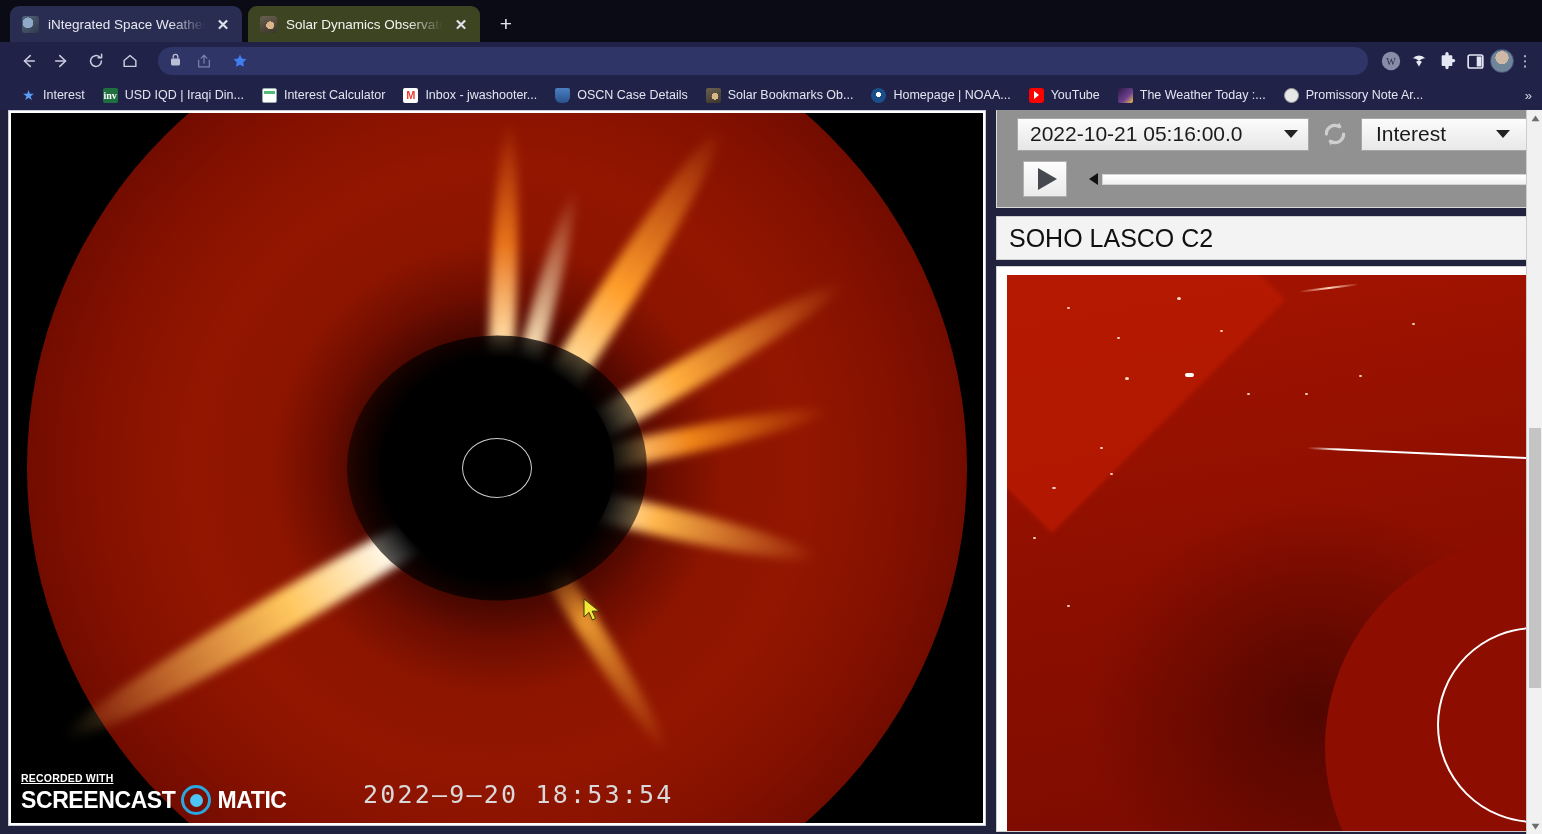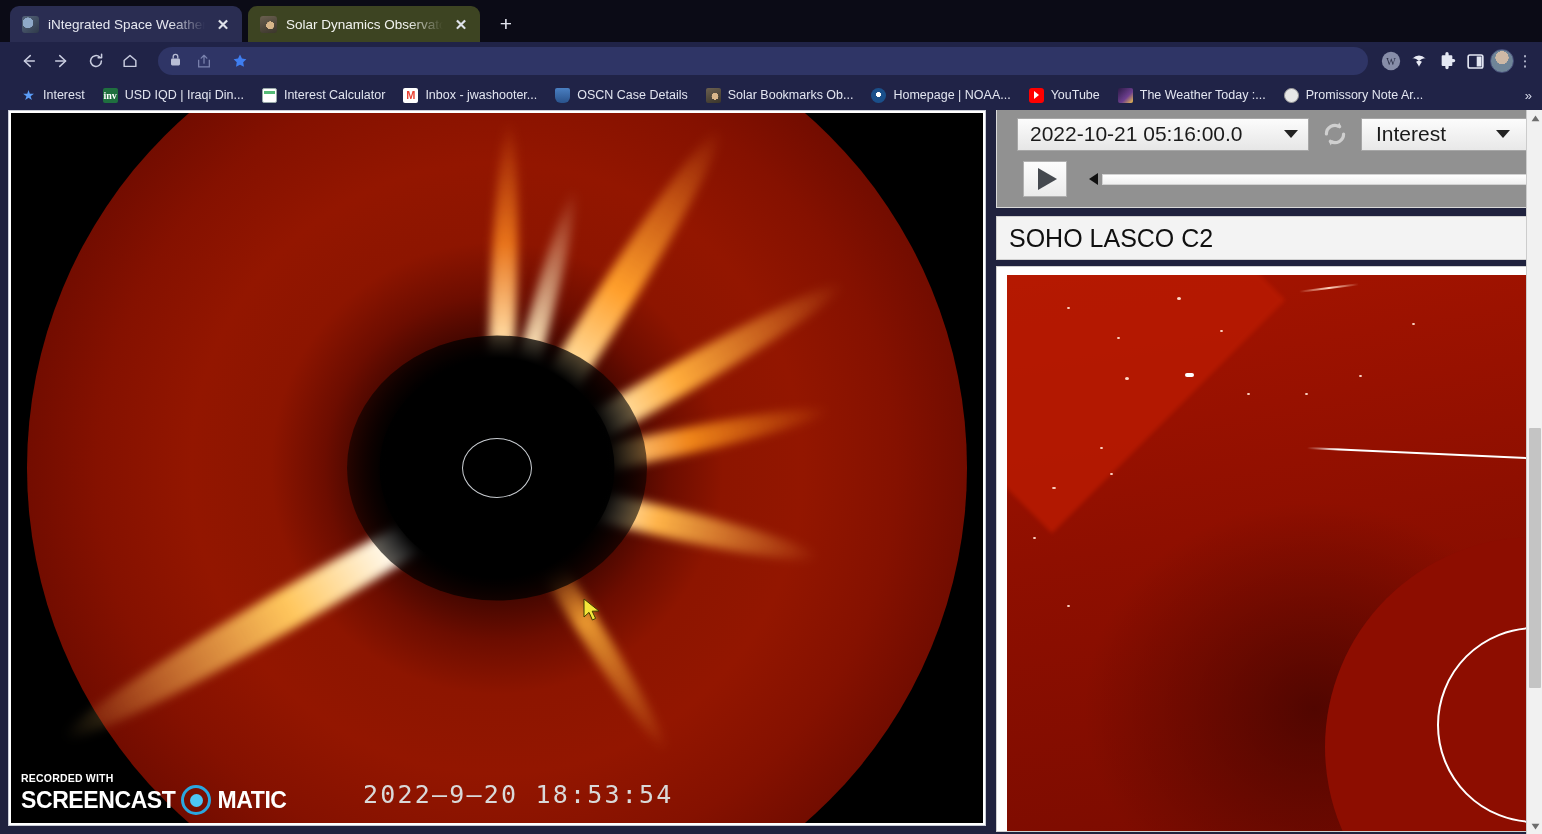--- a/index.html
+++ b/index.html
@@ -265,21 +265,21 @@
   }
   .cursor-arrow svg { display:block; }
 
   .watermark {
     position: absolute;
     left: 10px; bottom: 8px;
     color: #fff;
     z-index: 8;
     pointer-events: none;
   }
-  .wm-small { font-size: 10.5px; font-weight: 700; letter-spacing: 0.2px; }
+  .wm-small { font-size: 10.5px; font-weight: 700; letter-spacing: 0.2px; text-decoration: underline; }
   .wm-main {
     display: flex; align-items: center; gap: 6px;
     font-size: 23px; font-weight: 700; letter-spacing: -0.4px;
     margin-top: 1px;
   }
   .wm-dot {
     width: 30px; height: 30px; border-radius: 50%;
     border: 3px solid #2aa7e0;
     display: flex; align-items: center; justify-content: center;
   }

